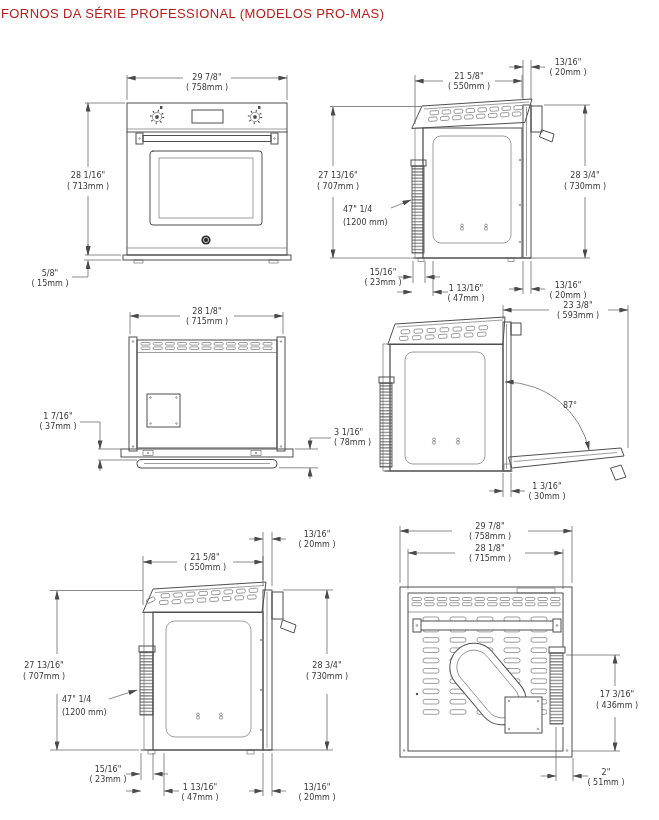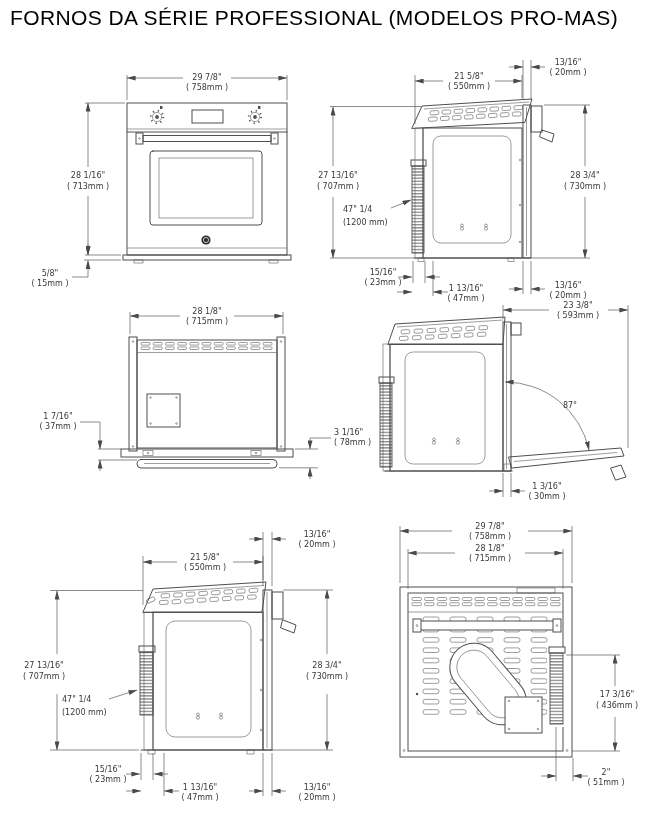--- a/index.html
+++ b/index.html
@@ -1,17 +1,17 @@
 <!DOCTYPE html>
 <html><head>
 <meta charset="utf-8">
 <style>
   html,body{margin:0;background:#fff}
   .page{position:relative;width:659px;height:820px;background:#fff;overflow:hidden;font-family:"Liberation Sans",sans-serif}
-  .title{position:absolute;left:10px;top:6px;font-size:21px;font-weight:400;letter-spacing:.4px;color:#000000;white-space:nowrap}
+  .title{position:absolute;left:1px;top:6px;font-size:13px;font-weight:400;letter-spacing:.4px;color:#b91c1c;white-space:nowrap}
   .sheet{position:absolute;left:0;top:0}
   .ln{stroke:#4f4f4f;stroke-width:1;fill:none;stroke-linecap:square}
   .lnw{stroke:#4f4f4f;stroke-width:1;fill:#fff}
   .lt{stroke:#5c5c5c;stroke-width:.6;fill:none}
   .dm{stroke:#5a5a5a;stroke-width:.7;fill:none}
   .coil{stroke:#4f4f4f;stroke-width:.9;fill:url(#rib)}
   text{font:8px "DejaVu Sans",sans-serif;fill:#383838;text-anchor:middle}
   text.st{text-anchor:start}
 </style>
 </head>

